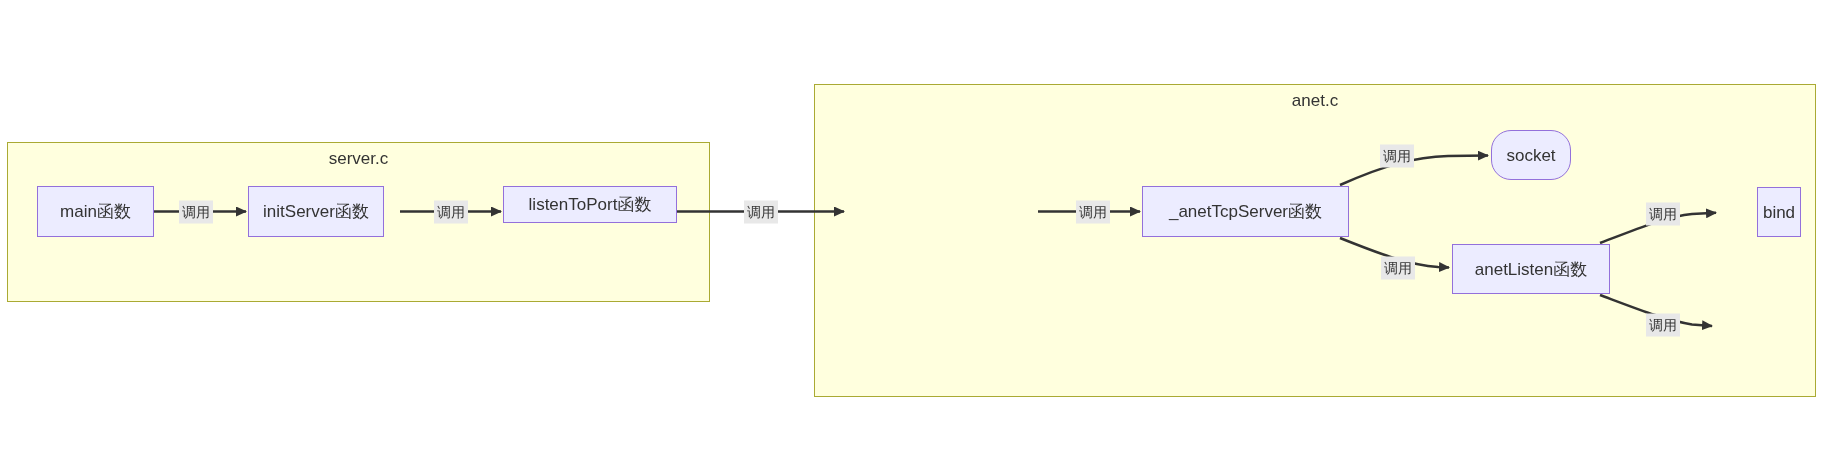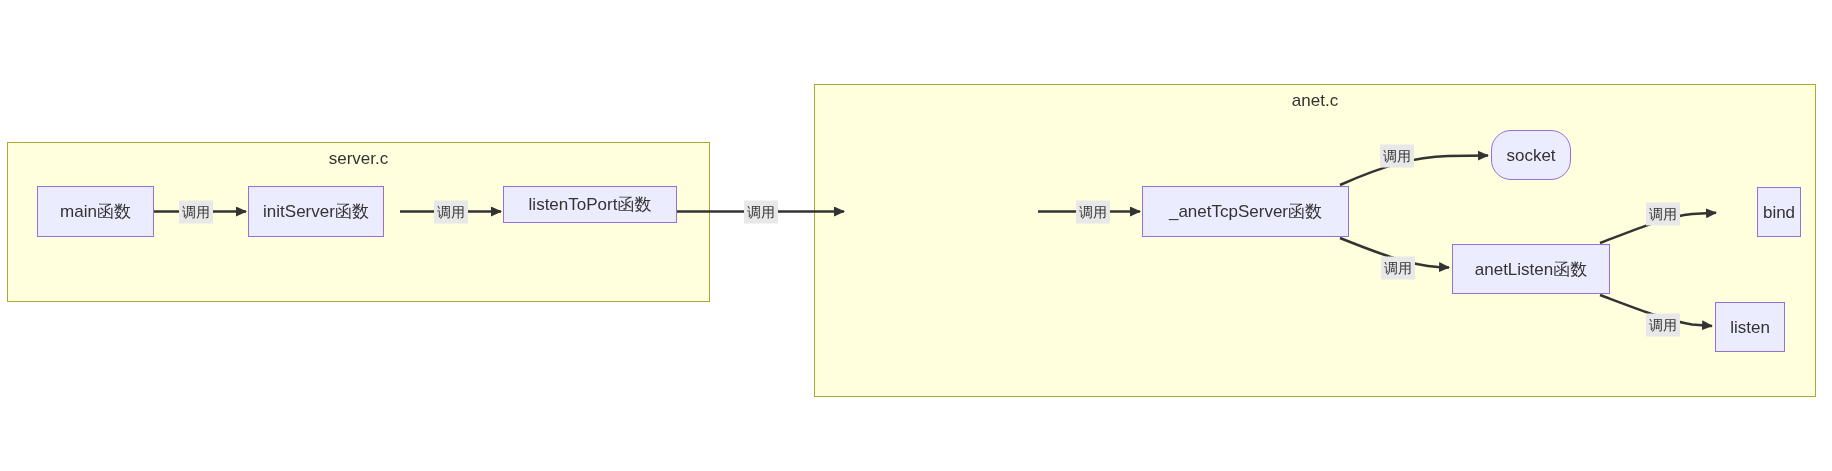--- a/index.html
+++ b/index.html
@@ -121,17 +121,14 @@
       </div>
       <div class="node" style="left: 1491px; top: 130px; width: 80px; height: 50px; border-radius: 20px;">
         <span>socket</span>
       </div>
       <div class="node" style="left: 1452px; top: 244px; width: 158px; height: 50px;">
         <span>anetListen函数</span>
       </div>
       <div class="node" style="left: 1719px; top: 187px; width: 44px; height: 50px; margin-left: 38px;">
         <span>bind</span>
       </div>
-      <div class="node" style="left: 1715px; top: 302px; width: 70px; height: 50px;">
-        <span>listen</span>
-      </div>
     </div>
 </div>
 
 </body></html>

